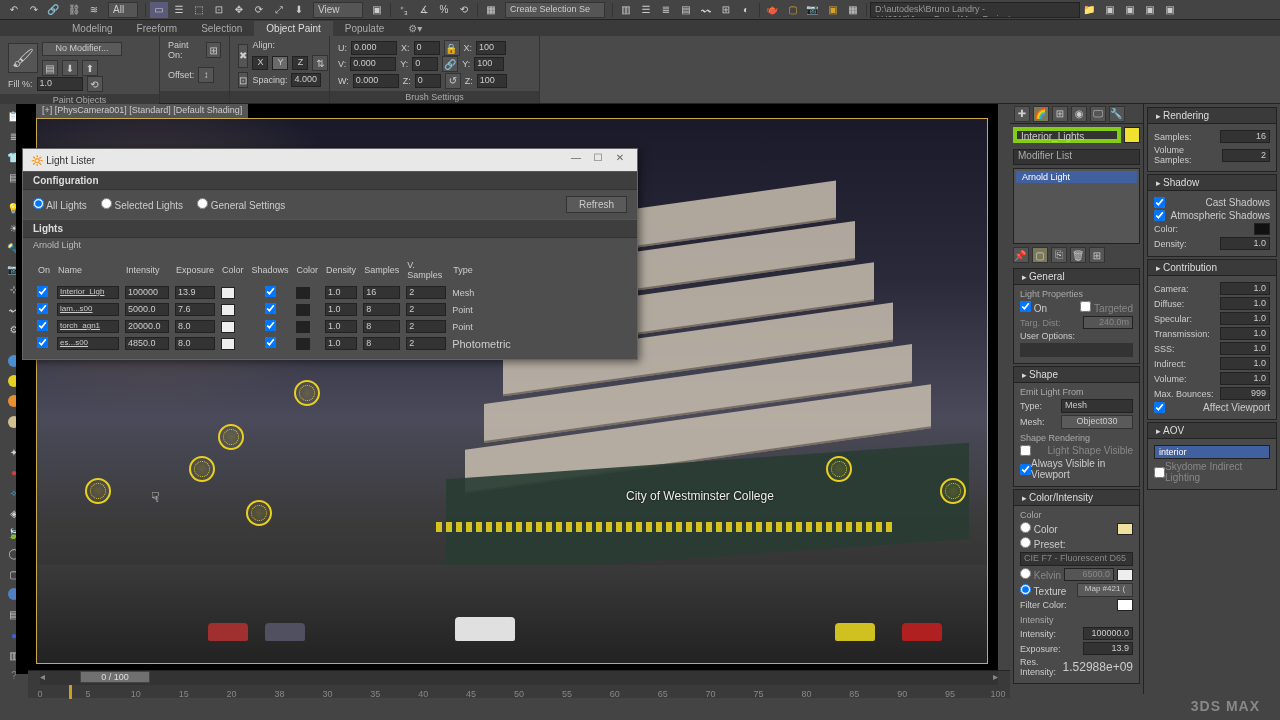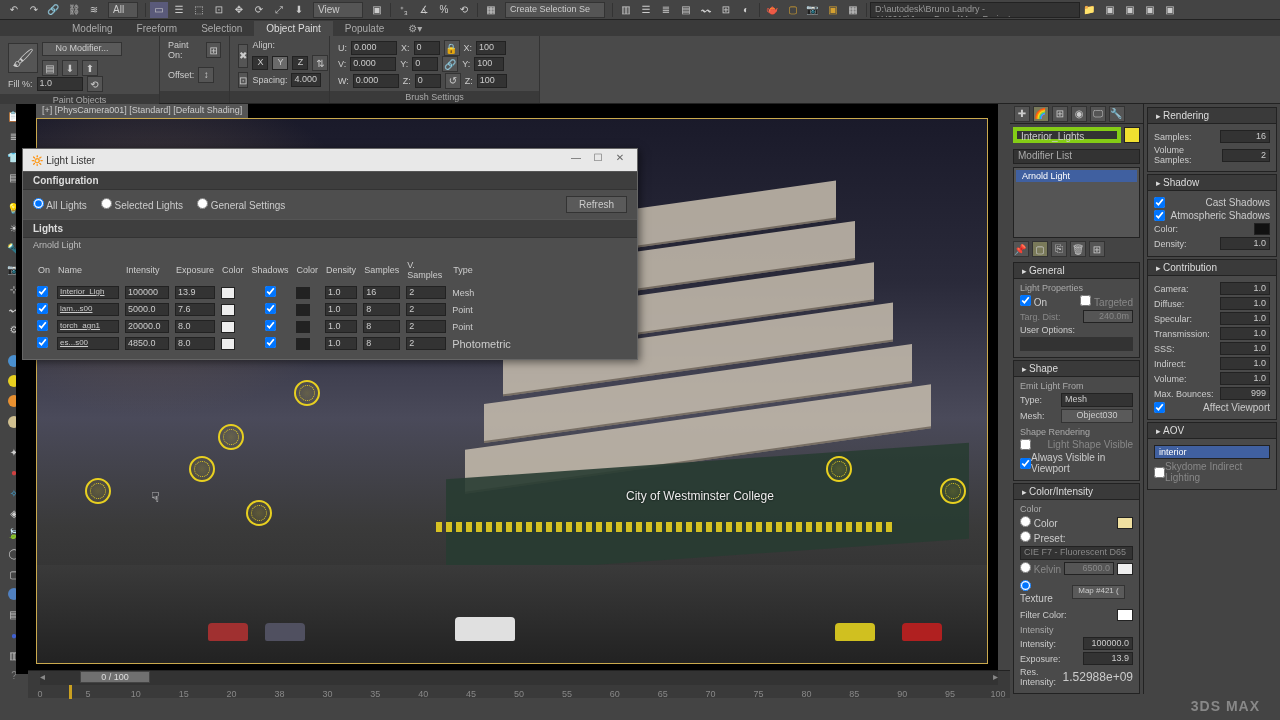--- a/index.html
+++ b/index.html
@@ -556,21 +556,21 @@
         <label><input type="radio" class="chk" style=""> <span>Preset:</span></label>
       </div>
       <div class="select-box" style="width:100%;color:#888">CIE F7 - Fluorescent D65</div>
       <div class="prop-row">
         <label style="color:#888"><input type="radio" class="chk" style=""> <span>Kelvin</span></label>
         <span class="prop-input disabled">6500.0</span>
         <span class="color-box" style="background:#eee"></span>
       </div>
       <div class="prop-row">
         <label><input type="radio" checked="" class="chk" style=""> <span>Texture</span></label>
-        <span class="wide-btn" style="width:56px;margin:8px;font-size:8px">Map #421 (</span>
+        <span class="wide-btn" style="width:56px;margin:0;font-size:8px">Map #421 (</span>
       </div>
       <div class="prop-row">
         <span class="prop-label">Filter Color:</span>
         <span class="color-box" style="background:#fff"></span>
       </div>
       <div style="font-size:9px;color:#aaa;margin-top:4px">Intensity</div>
       <div class="prop-row">
           <span class="prop-label">Intensity:</span>
           <span class="prop-input">100000.0</span>
         </div>

